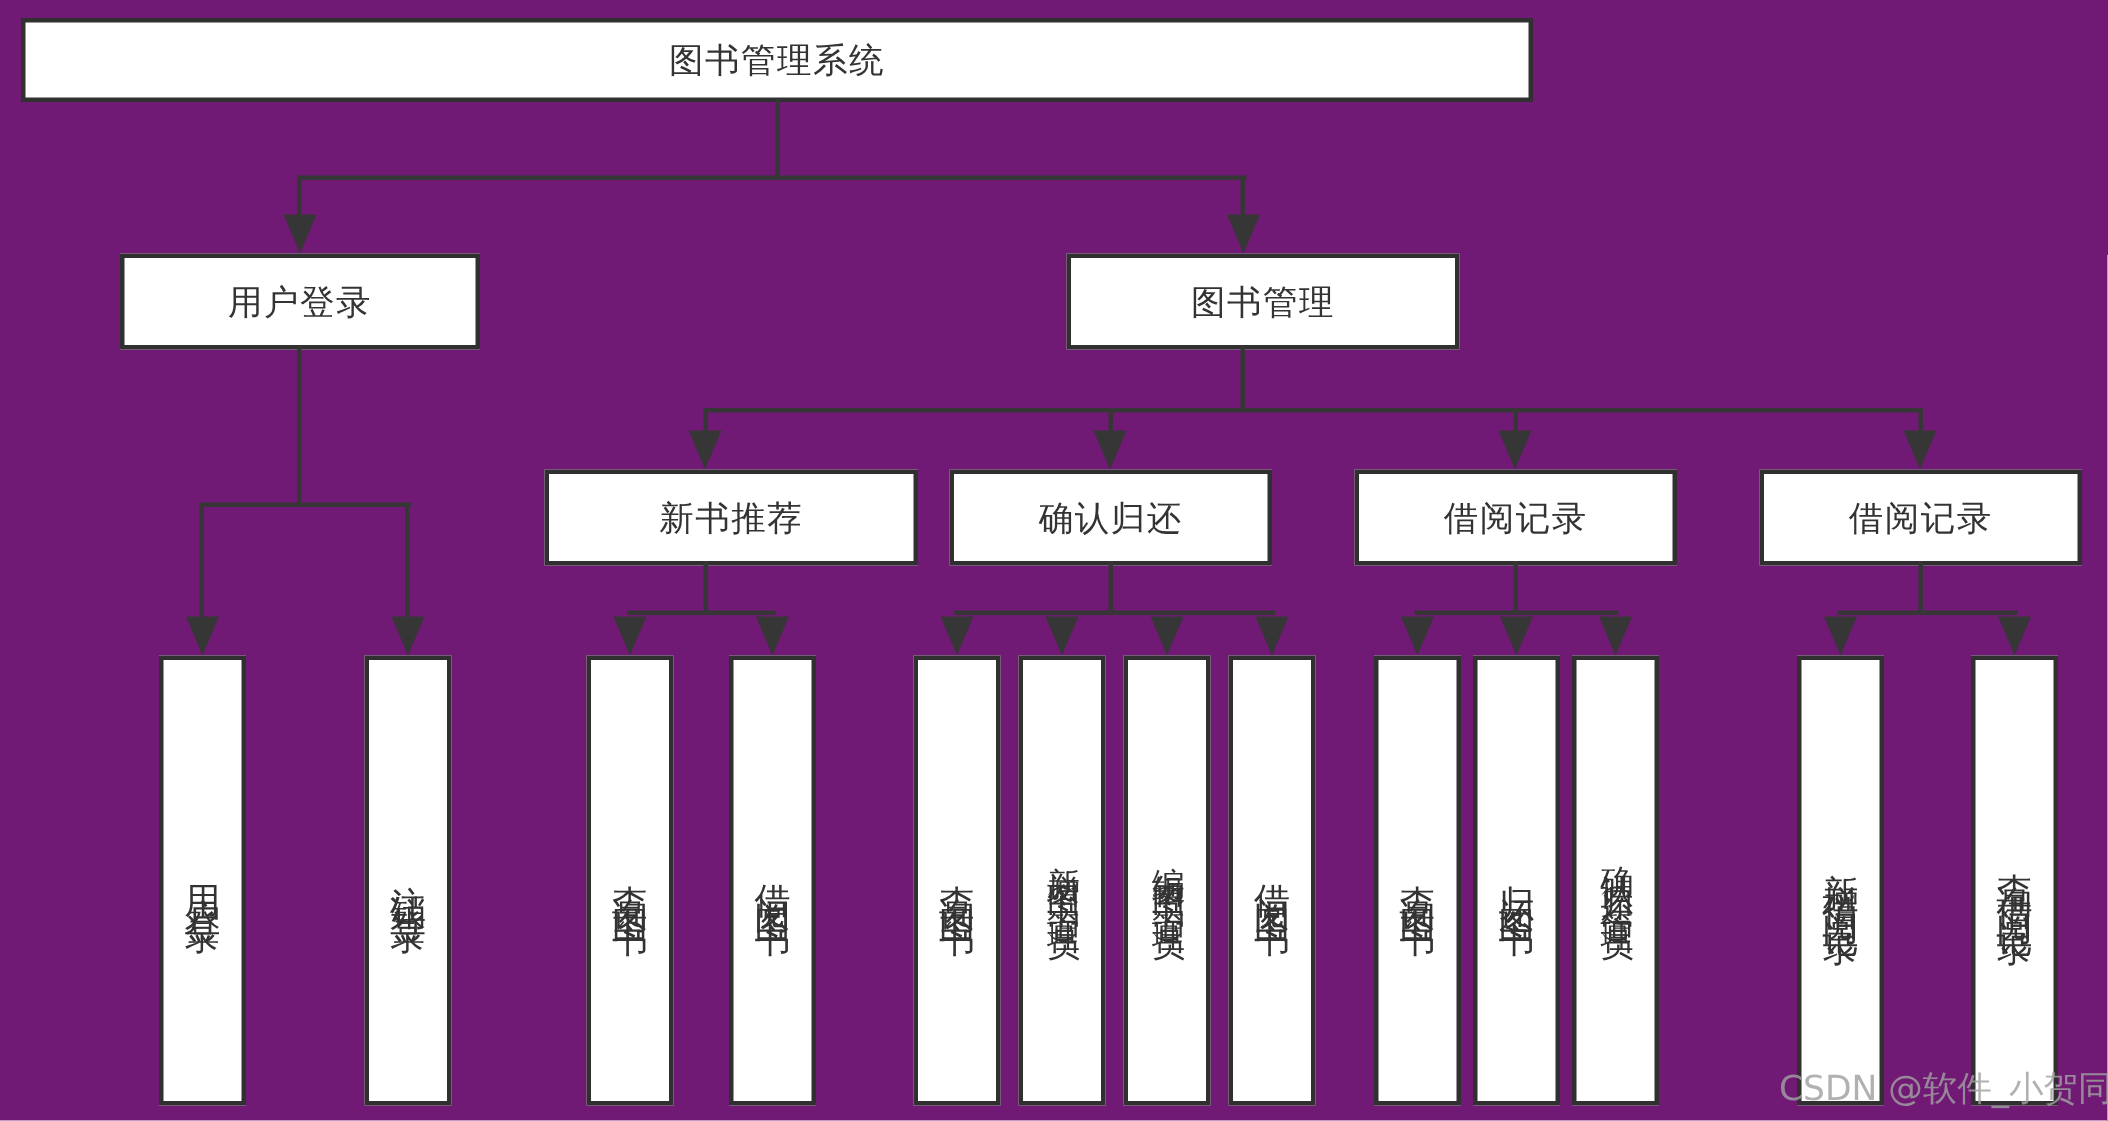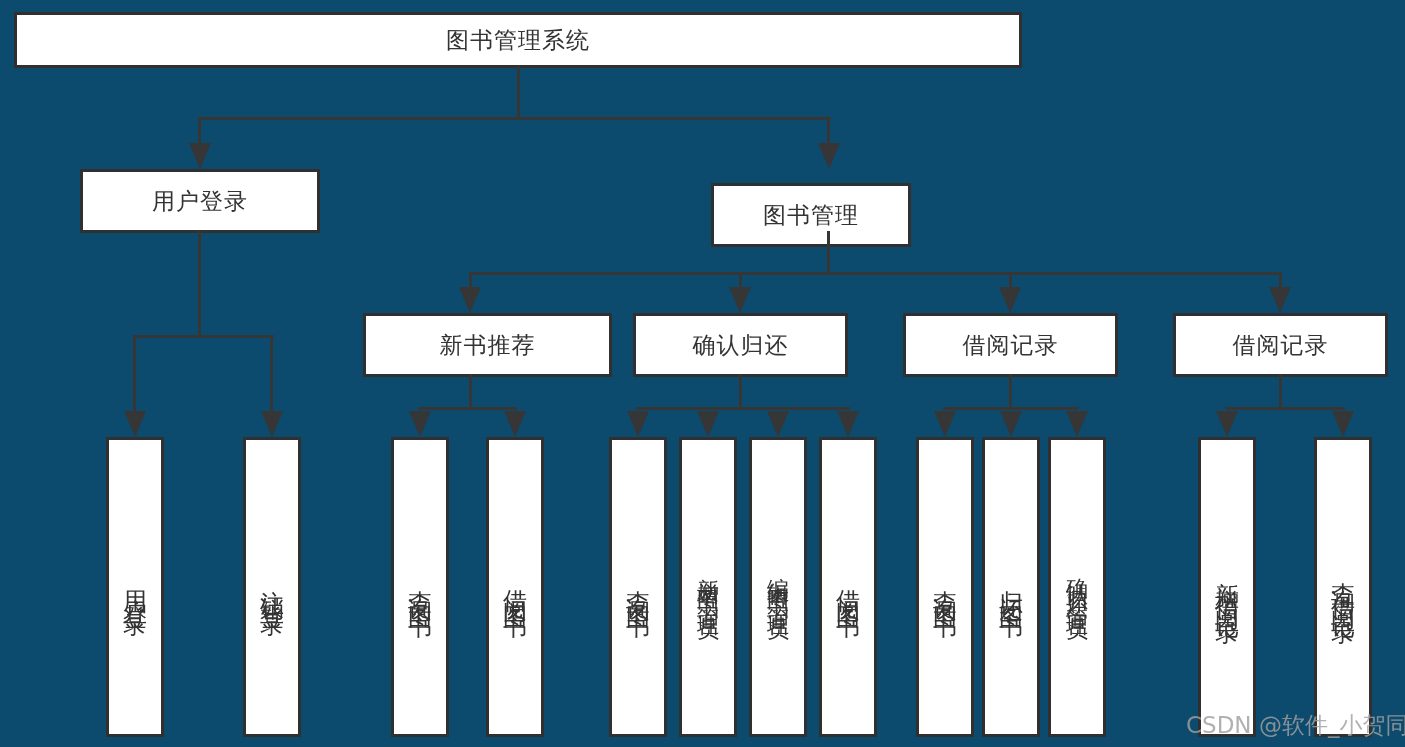--- a/index.html
+++ b/index.html
@@ -1,16 +1,16 @@
 <!DOCTYPE html>
 <html><head>
 <meta charset="utf-8">
 <style>
   html,body{margin:0;padding:0;background:#fff;}
-  .canvas{position:relative;width:1405px;height:747px;background:#0c4a6e;overflow:hidden;
+  .canvas{position:relative;width:1405px;height:747px;background:#701a75;overflow:hidden;
           font-family:"DejaVu Sans","Liberation Sans",sans-serif;}
   .b{position:absolute;box-sizing:border-box;background:#fff;border:3px solid #303030;
      display:flex;align-items:center;justify-content:center;font-size:23px;color:#333;
      letter-spacing:1px;white-space:nowrap;}
   .v{position:absolute;box-sizing:border-box;background:#fff;border:3px solid #303030;
      top:437px;width:58px;height:300px;display:flex;align-items:center;justify-content:center;color:#333;}
   .v span{writing-mode:vertical-rl;text-orientation:mixed;font-size:24px;letter-spacing:8px;line-height:1;}
   .v.long span{font-size:22px;letter-spacing:6px;}
   .vl{position:absolute;width:3px;background:#363636;}
   .hl{position:absolute;height:3px;background:#363636;}
@@ -31,21 +31,21 @@
   <div class="vl" style="left:517px;top:66px;height:53px;"></div>
   <div class="hl" style="left:198px;top:117px;width:633px;"></div>
   <div class="vl" style="left:198px;top:117px;height:28px;"></div>
   <div class="vl" style="left:827px;top:117px;height:28px;"></div>
   <div class="ar" style="left:189px;top:143px;"></div>
   <div class="ar" style="left:818px;top:143px;"></div>
 
   <div class="b" style="left:80px;top:169px;width:240px;height:64px;">
     <span>用户登录</span>
   </div>
-  <div class="b" style="left:711px;top:183px;width:200px;height:64px;">
+  <div class="b" style="left:711px;top:169px;width:262px;height:64px;">
     <span>图书管理</span>
   </div>
 
   <div class="vl" style="left:198px;top:231px;height:106px;"></div>
   <div class="hl" style="left:133px;top:335px;width:141px;"></div>
   <div class="vl" style="left:133px;top:335px;height:78px;"></div>
   <div class="vl" style="left:270px;top:335px;height:78px;"></div>
   <div class="ar" style="left:124px;top:411px;"></div>
   <div class="ar" style="left:261px;top:411px;"></div>
 

